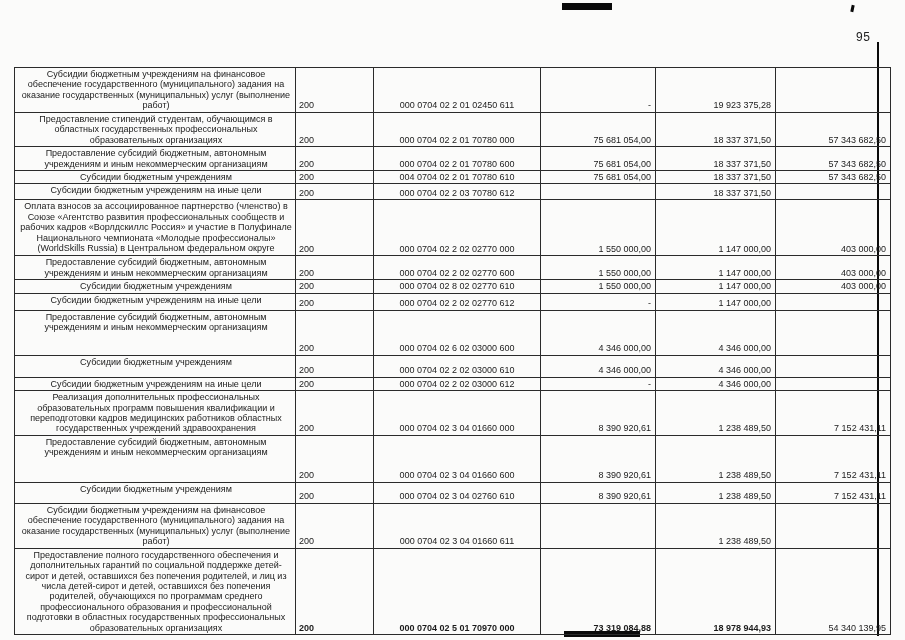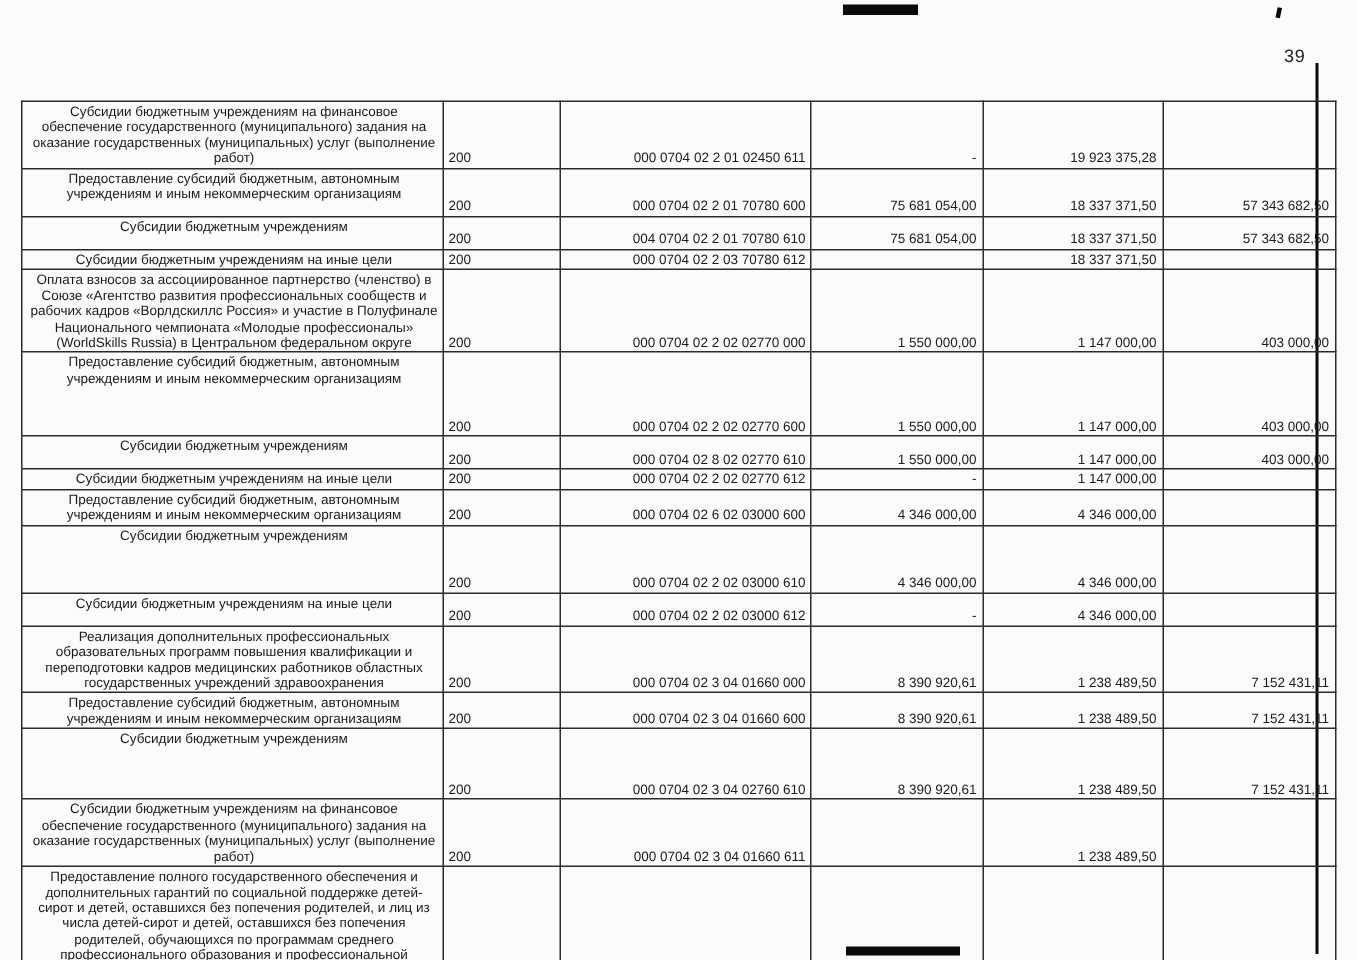--- a/index.html
+++ b/index.html
@@ -28,21 +28,21 @@
     font-size:9px;line-height:1.16;
   }
   .budget-table td{
     border:1px solid #2b2b2b;
     padding:1px 3px;
     overflow:hidden;
   }
   td.desc{vertical-align:top;text-align:center;padding-left:5px;}
   td.num{vertical-align:bottom;}
   td.c2{}
-  td.code{text-align:right;white-space:nowrap;}
+  td.code{text-align:center;white-space:nowrap;}
   td.a1,td.a2,td.a3{text-align:right;white-space:nowrap;padding-right:4px;}
 
   tr.bold-row td.c2,
   tr.bold-row td.code,
   tr.bold-row td.a1,
   tr.bold-row td.a2{font-weight:700;}
 
   
   .budget-table tr:nth-child(1) td{height:30px}
   .budget-table tr:nth-child(2) td{height:29px}
@@ -66,41 +66,49 @@
 </head>
 <body>
 
 <div class="page">
 
   <div class="artifact art-top-bar"></div>
   <div class="artifact art-top-tick"></div>
   <div class="artifact art-right-line"></div>
   <div class="artifact art-bottom-bar"></div>
 
-  <div class="page-number">39</div>
+  <div class="page-number">95</div>
 
   <table class="budget-table">
     <colgroup>
       <col style="width:281px">
       <col style="width:78px">
       <col style="width:167px">
       <col style="width:115px">
       <col style="width:120px">
       <col style="width:115px">
     </colgroup>
     <tbody>
         <tr>
       <td class="desc">Субсидии бюджетным учреждениям на финансовое обеспечение государственного (муниципального) задания на оказание государственных (муниципальных) услуг (выполнение работ)</td>
       <td class="num c2">200</td>
       <td class="num code">000 0704 02 2 01 02450 611</td>
       <td class="num a1">-</td>
       <td class="num a2">19 923 375,28</td>
       <td class="num a3"></td>
     </tr>
         <tr>
+      <td class="desc">Предоставление стипендий студентам, обучающимся в областных государственных профессиональных образовательных организациях</td>
+      <td class="num c2">200</td>
+      <td class="num code">000 0704 02 2 01 70780 000</td>
+      <td class="num a1">75 681 054,00</td>
+      <td class="num a2">18 337 371,50</td>
+      <td class="num a3">57 343 682,50</td>
+    </tr>
+        <tr>
       <td class="desc">Предоставление субсидий бюджетным, автономным учреждениям и иным некоммерческим организациям</td>
       <td class="num c2">200</td>
       <td class="num code">000 0704 02 2 01 70780 600</td>
       <td class="num a1">75 681 054,00</td>
       <td class="num a2">18 337 371,50</td>
       <td class="num a3">57 343 682,50</td>
     </tr>
         <tr>
       <td class="desc">Субсидии бюджетным учреждениям</td>
       <td class="num c2">200</td>

